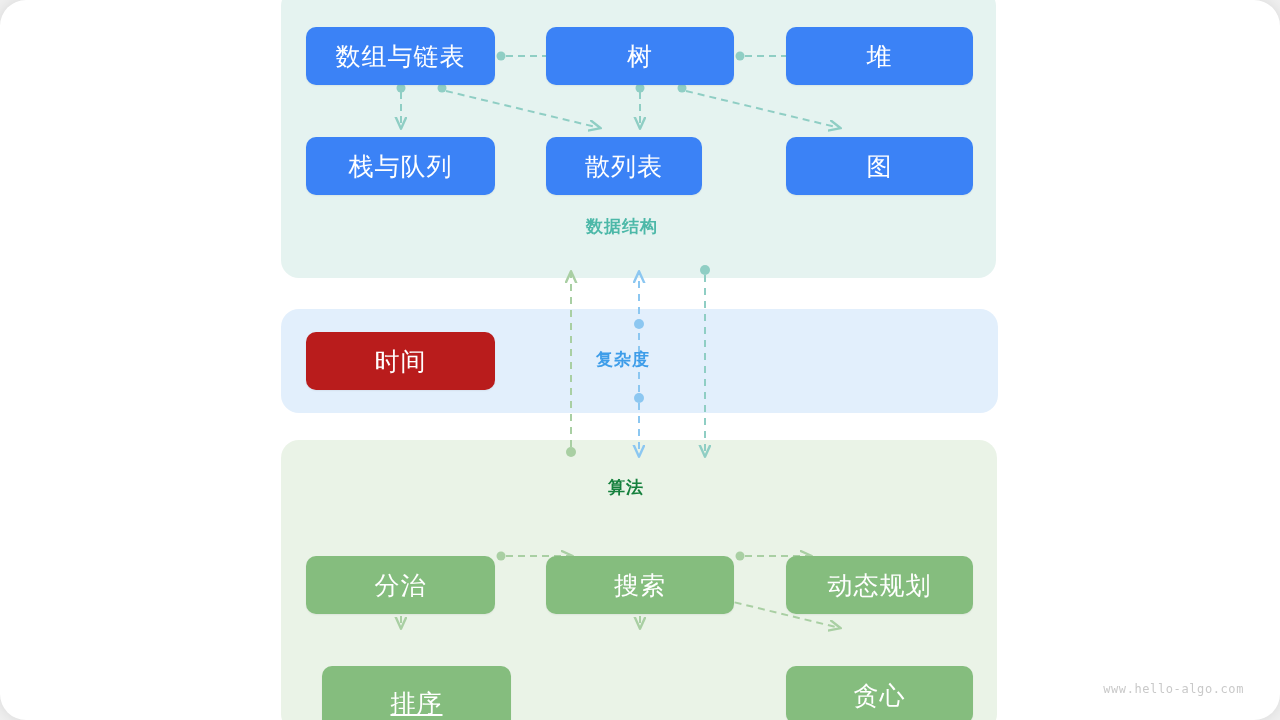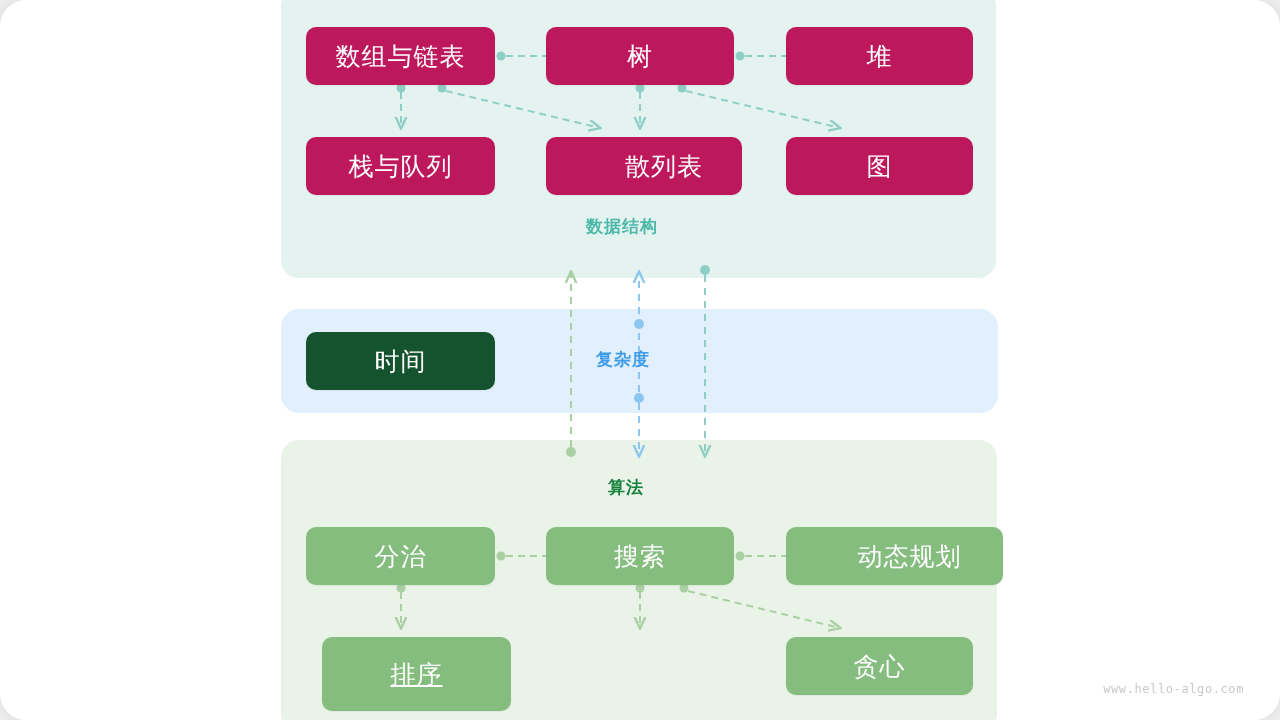--- a/index.html
+++ b/index.html
@@ -40,23 +40,23 @@
     align-items: center;
     justify-content: center;
     color: #ffffff;
     font-size: 25px;
     letter-spacing: 1px;
     line-height: 1;
     white-space: nowrap;
     box-shadow: 0 1px 2px rgba(0,0,0,0.06);
     user-select: none;
   }
-  .node.teal  { background: #be185d; text-align: center; }
-  .node.blue  { background: #14532d; font-family: Liberation Serif, serif; }
-  .node.green { background: #85bd7e; }
+  .node.teal  { background: #3b82f6; text-align: center; }
+  .node.blue  { background: #b91c1c; font-family: Liberation Serif, serif; }
+  .node.green { background: #85bd7e; margin-top: 29px; }
 
   
   .caption {
     position: absolute;
     font-size: 17px;
     font-weight: bold;
     letter-spacing: 1px;
     white-space: nowrap;
     line-height: 1;
     user-select: none;
@@ -169,33 +169,33 @@
       <circle cx="684" cy="588" r="4.5" fill="#a9cfa3"></circle>
       <line x1="688" y1="591" x2="840" y2="628" stroke="#a9cfa3" stroke-width="2" stroke-dasharray="7 5" marker-end="url(#arrow-green)"></line>
     </g>
   </svg>
 
   <div class="node teal" style="left:306px; top:27px; width:189px; height:58px;">数组与链表</div>
   <div class="node teal" style="left:546px; top:27px; width:188px; height:58px;">树</div>
   <div class="node teal" style="left:786px; top:27px; width:187px; height:58px;">堆</div>
 
   <div class="node teal" style="left:306px; top:137px; width:189px; height:58px;">栈与队列</div>
-  <div class="node teal" style="left:546px; top:137px; width:156px; height:58px;padding-left:40px;">散列表</div>
+  <div class="node teal" style="left:546px; top:137px; width:156px; height:58px;">散列表</div>
   <div class="node teal" style="left:786px; top:137px; width:187px; height:58px;">图</div>
 
   <div class="caption teal" style="left:586px; top:218px;">数据结构</div>
 
   <div class="node blue" style="left:306px; top:332px; width:189px; height:58px;">时间</div>
 
   <div class="caption blue" style="left:596px; top:351px;">复杂度</div>
 
   <div class="caption green" style="left:608px; top:479px;">算法</div>
 
   <div class="node green" style="left:306px; top:527px; width:189px; height:58px;">分治</div>
   <div class="node green" style="left:546px; top:527px; width:188px; height:58px;">搜索</div>
-  <div class="node green" style="left:786px; top:527px; width:187px; height:58px;padding-left:30px;">动态规划</div>
+  <div class="node green" style="left:786px; top:527px; width:187px; height:58px;">动态规划</div>
 
   <div class="node green" style="left:322px; top:637px; width:189px; height:74px;text-decoration:underline;">排序</div>
   <div class="node green" style="left:786px; top:637px; width:187px; height:58px;">贪心</div>
 
   <div id="watermark">www.hello-algo.com</div>
 
 </div>
 
 </body></html>

